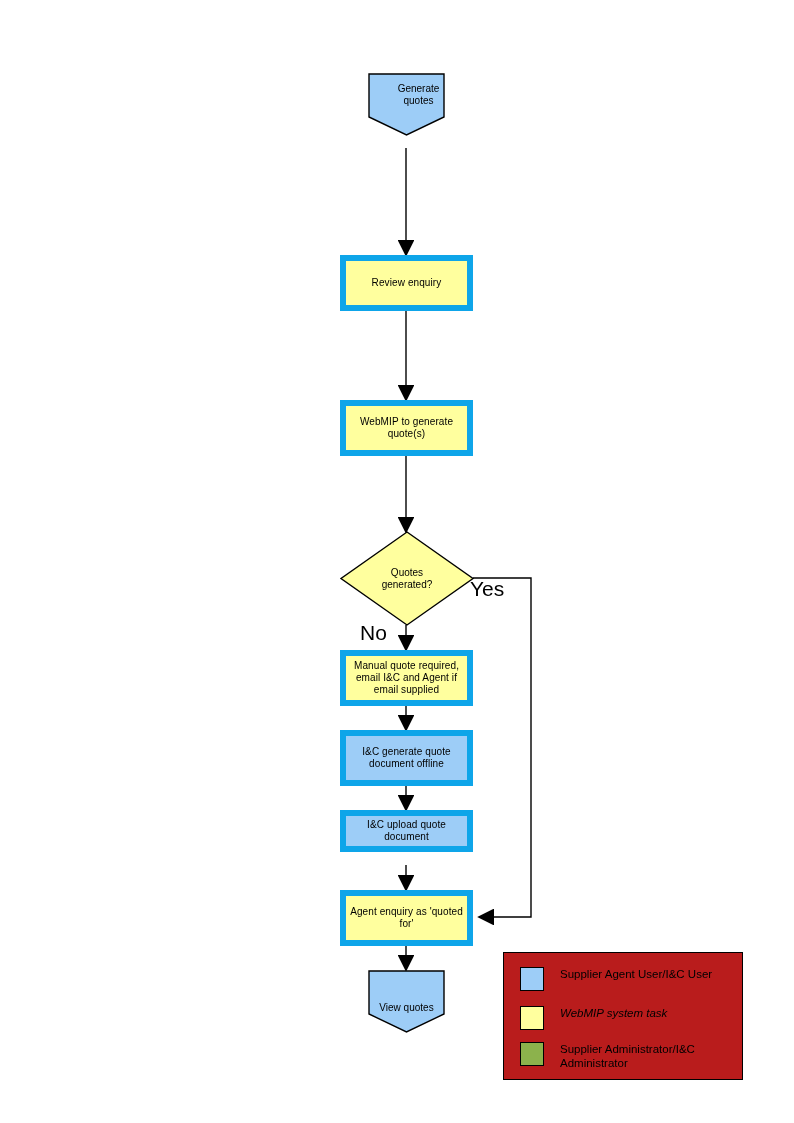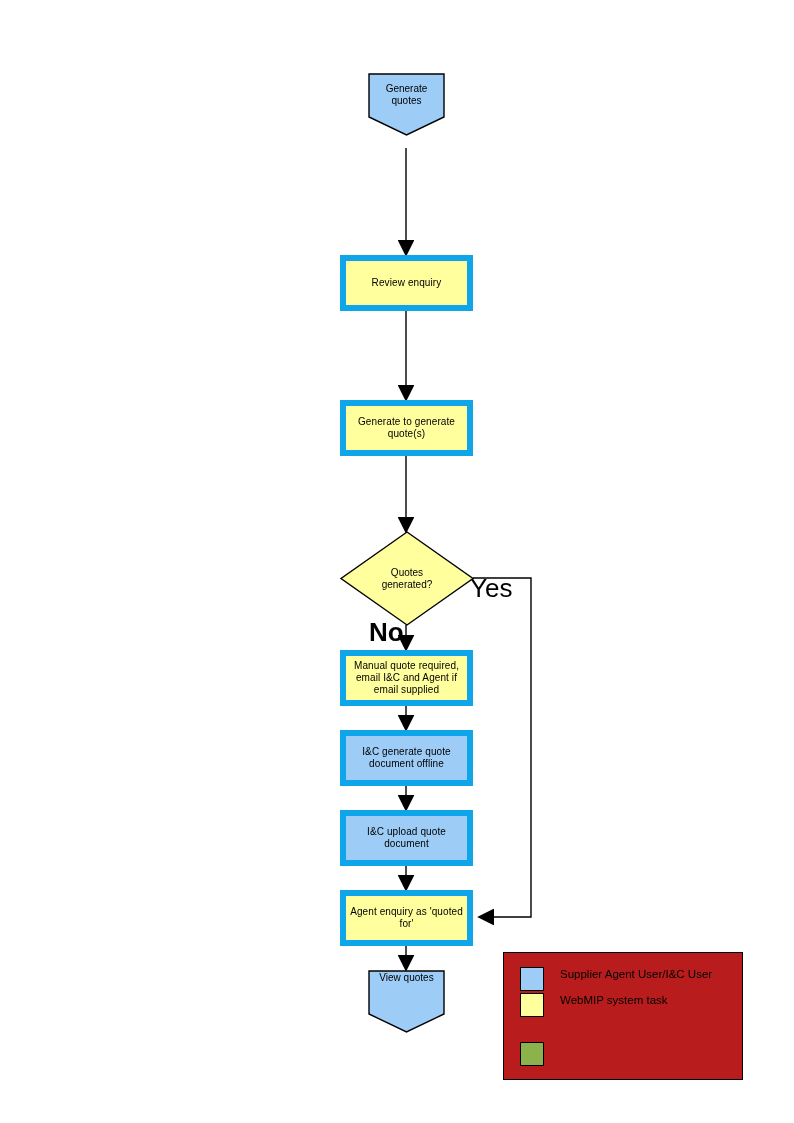--- a/index.html
+++ b/index.html
@@ -87,21 +87,21 @@
     justify-content: center;
     text-align: center;
     font-size: 10px;
     line-height: 12px;
     pointer-events: none;
   }
 
   
   .branch-label {
     position: absolute;
-    font-size: 26px;
+    font-size: 21px;
     line-height: 21px;
     color: #000;
     font-family: "Liberation Sans", sans-serif;
   }
 
   
   .legend {
     position: absolute;
     border: 1px solid #000000;
     background: #b91c1c;
@@ -153,86 +153,88 @@
 
   <line x1="406" y1="945" x2="406" y2="969" stroke="#000000" stroke-width="1.4" marker-end="url(#arrow)"></line>
 
   <path d="M 473 578 L 531 578 L 531 917 L 480 917" fill="none" stroke="#000000" stroke-width="1.4" marker-end="url(#arrow)"></path>
 </svg>
 
 <div class="pentagon-wrap" style="left:368px; top:73px; width:77px; height:63px;">
   <svg class="pentagon-svg" width="77" height="63" viewBox="0 0 77 63" xmlns="http://www.w3.org/2000/svg">
     <polygon points="1,1 76,1 76,44 38.5,62 1,44" fill="#9dcdf7" stroke="#000000" stroke-width="1.4"></polygon>
   </svg>
-  <div class="pentagon-label" style="height:44px; padding-top:10px;">
+  <div class="pentagon-label" style="height:44px; padding-top:10px;margin-left:12px;">
     <span style="white-space: pre-line;">Generate
 quotes</span>
   </div>
 </div>
 
 <div class="node rect fill-yellow" style="left:340px; top:255px; width:133px; height:56px;">
   <span>Review enquiry</span>
 </div>
 
 <div class="node rect fill-yellow" style="left:340px; top:400px; width:133px; height:56px;">
-  <span style="white-space: pre-line;">Generate to generate
+  <span style="white-space: pre-line;">WebMIP to generate
 quote(s)</span>
 </div>
 
 <div class="diamond-wrap" style="left:340px; top:531px; width:134px; height:95px;">
   <svg class="pentagon-svg" width="134" height="95" viewBox="0 0 134 95" xmlns="http://www.w3.org/2000/svg">
     <polygon points="67,1 133,47.5 67,94 1,47.5" fill="#ffff9e" stroke="#000000" stroke-width="1.4"></polygon>
   </svg>
   <div class="diamond-label">
     <span style="white-space: pre-line;">Quotes
 generated?</span>
   </div>
 </div>
 
 <div class="branch-label" style="left:470px; top:578px;">Yes</div>
 
-<div class="branch-label" style="left:369px; top:622px;font-weight:bold;">No</div>
+<div class="branch-label" style="left:360px; top:622px;">No</div>
 
 <div class="node rect fill-yellow" style="left:340px; top:650px; width:133px; height:56px;justify-content:flex-end;">
   <span style="white-space: pre-line;">Manual quote required,
 email I&amp;C and Agent if
 email supplied</span>
 </div>
 
 <div class="node rect fill-blue" style="left:340px; top:730px; width:133px; height:56px;">
   <span style="white-space: pre-line;">I&amp;C generate quote
 document offline</span>
 </div>
 
-<div class="node rect fill-blue" style="left:340px; top:810px; width:133px; height:56px;">
+<div class="node rect fill-blue" style="left:340px; top:810px; width:133px; height:42px;">
   <span style="white-space: pre-line;">I&amp;C upload quote
 document</span>
 </div>
 
 <div class="node rect fill-yellow" style="left:340px; top:890px; width:133px; height:56px;">
   <span>Agent enquiry as 'quoted for'</span>
 </div>
 
 <div class="pentagon-wrap" style="left:368px; top:970px; width:77px; height:63px;">
   <svg class="pentagon-svg" width="77" height="63" viewBox="0 0 77 63" xmlns="http://www.w3.org/2000/svg">
     <polygon points="1,1 76,1 76,44 38.5,62 1,44" fill="#9dcdf7" stroke="#000000" stroke-width="1.4"></polygon>
   </svg>
-  <div class="pentagon-label" style="height:44px; padding-top:2px;">
+  <div class="pentagon-label" style="height:44px; padding-top:32px;">
     <span>View quotes</span>
   </div>
 </div>
 
 <div class="legend" style="left:503px; top:952px; width:240px; height:128px;">
 
   <div class="legend-row" style="left:16px; top:14px;">
     <div class="legend-swatch" style="background:#9dcdf7;"></div>
     <div class="legend-text">Supplier Agent User/I&amp;C User</div>
   </div>
 
-  <div class="legend-row" style="left:16px; top:40px;">
+  <div class="legend-row" style="left:16px; top:53px;font-style:italic;">
     <div class="legend-swatch" style="background:#ffff9e;"></div>
     <div class="legend-text">WebMIP system task</div>
   </div>
 
   <div class="legend-row" style="left:16px; top:89px;">
     <div class="legend-swatch" style="background:#8cb24c;"></div>
+    <div class="legend-text" style="white-space: pre-line;">Supplier Administrator/I&amp;C
+Administrator</div>
   </div>
 </div>
 
 </body></html>

